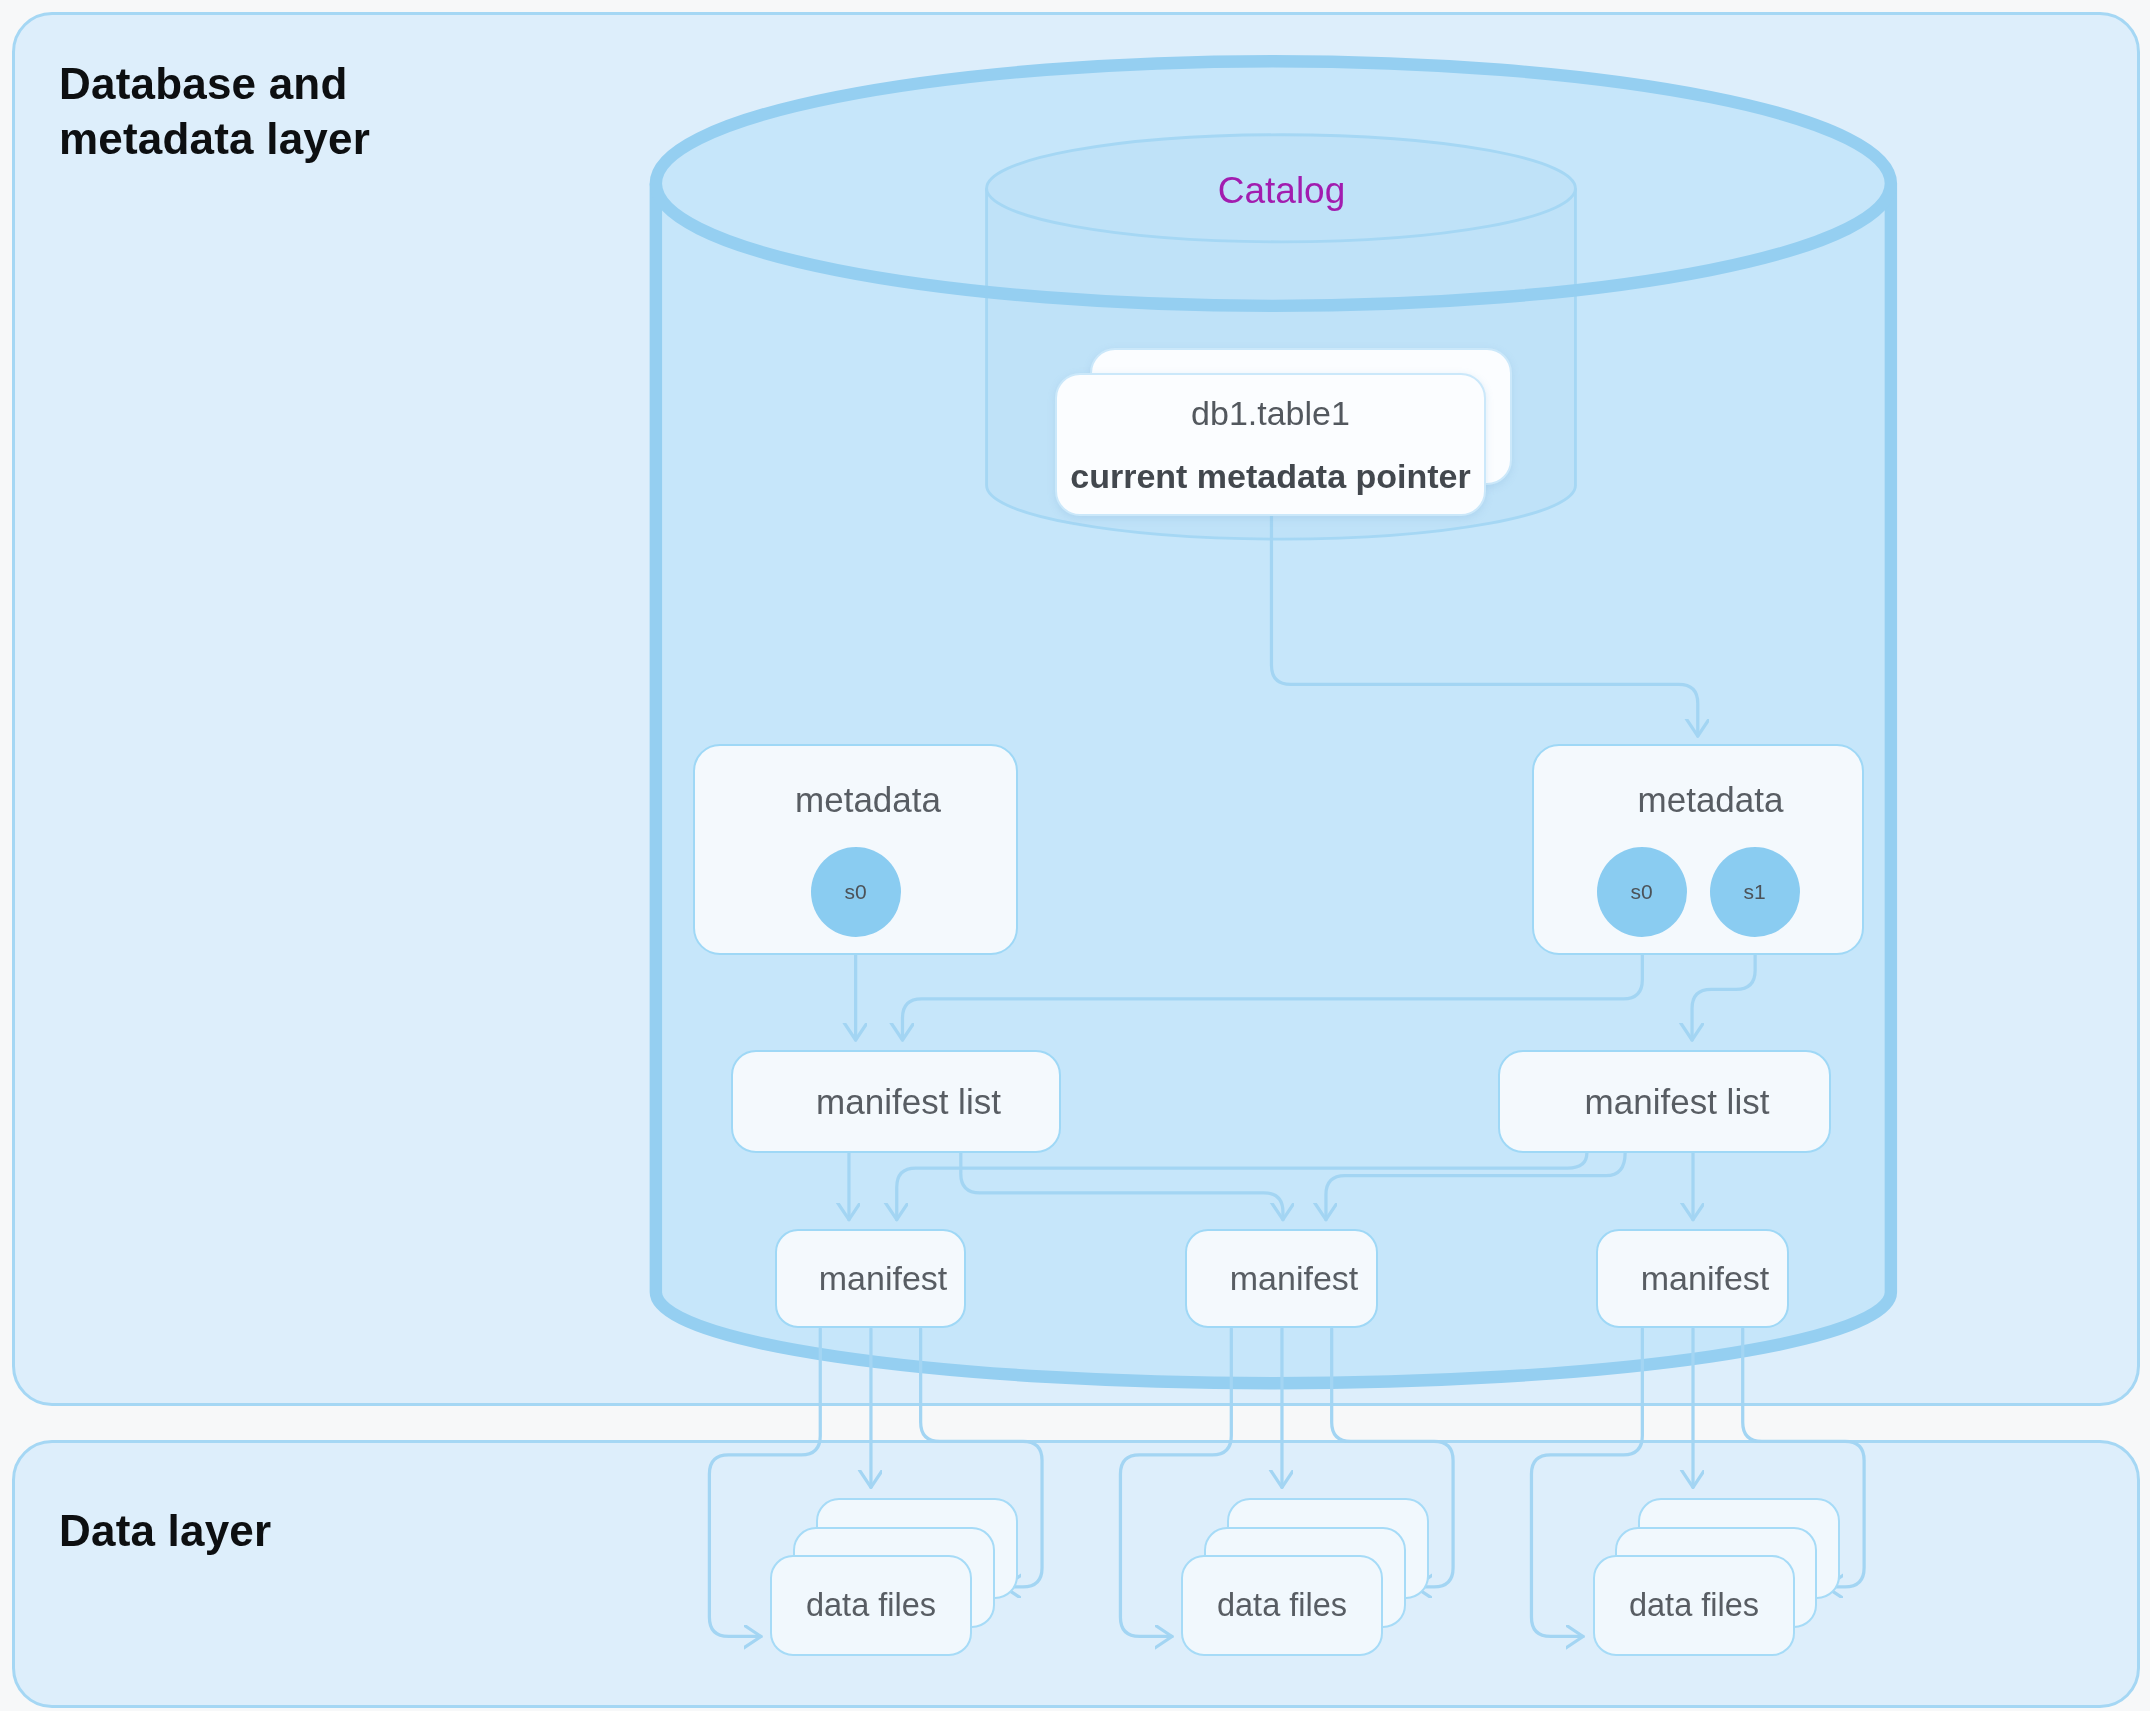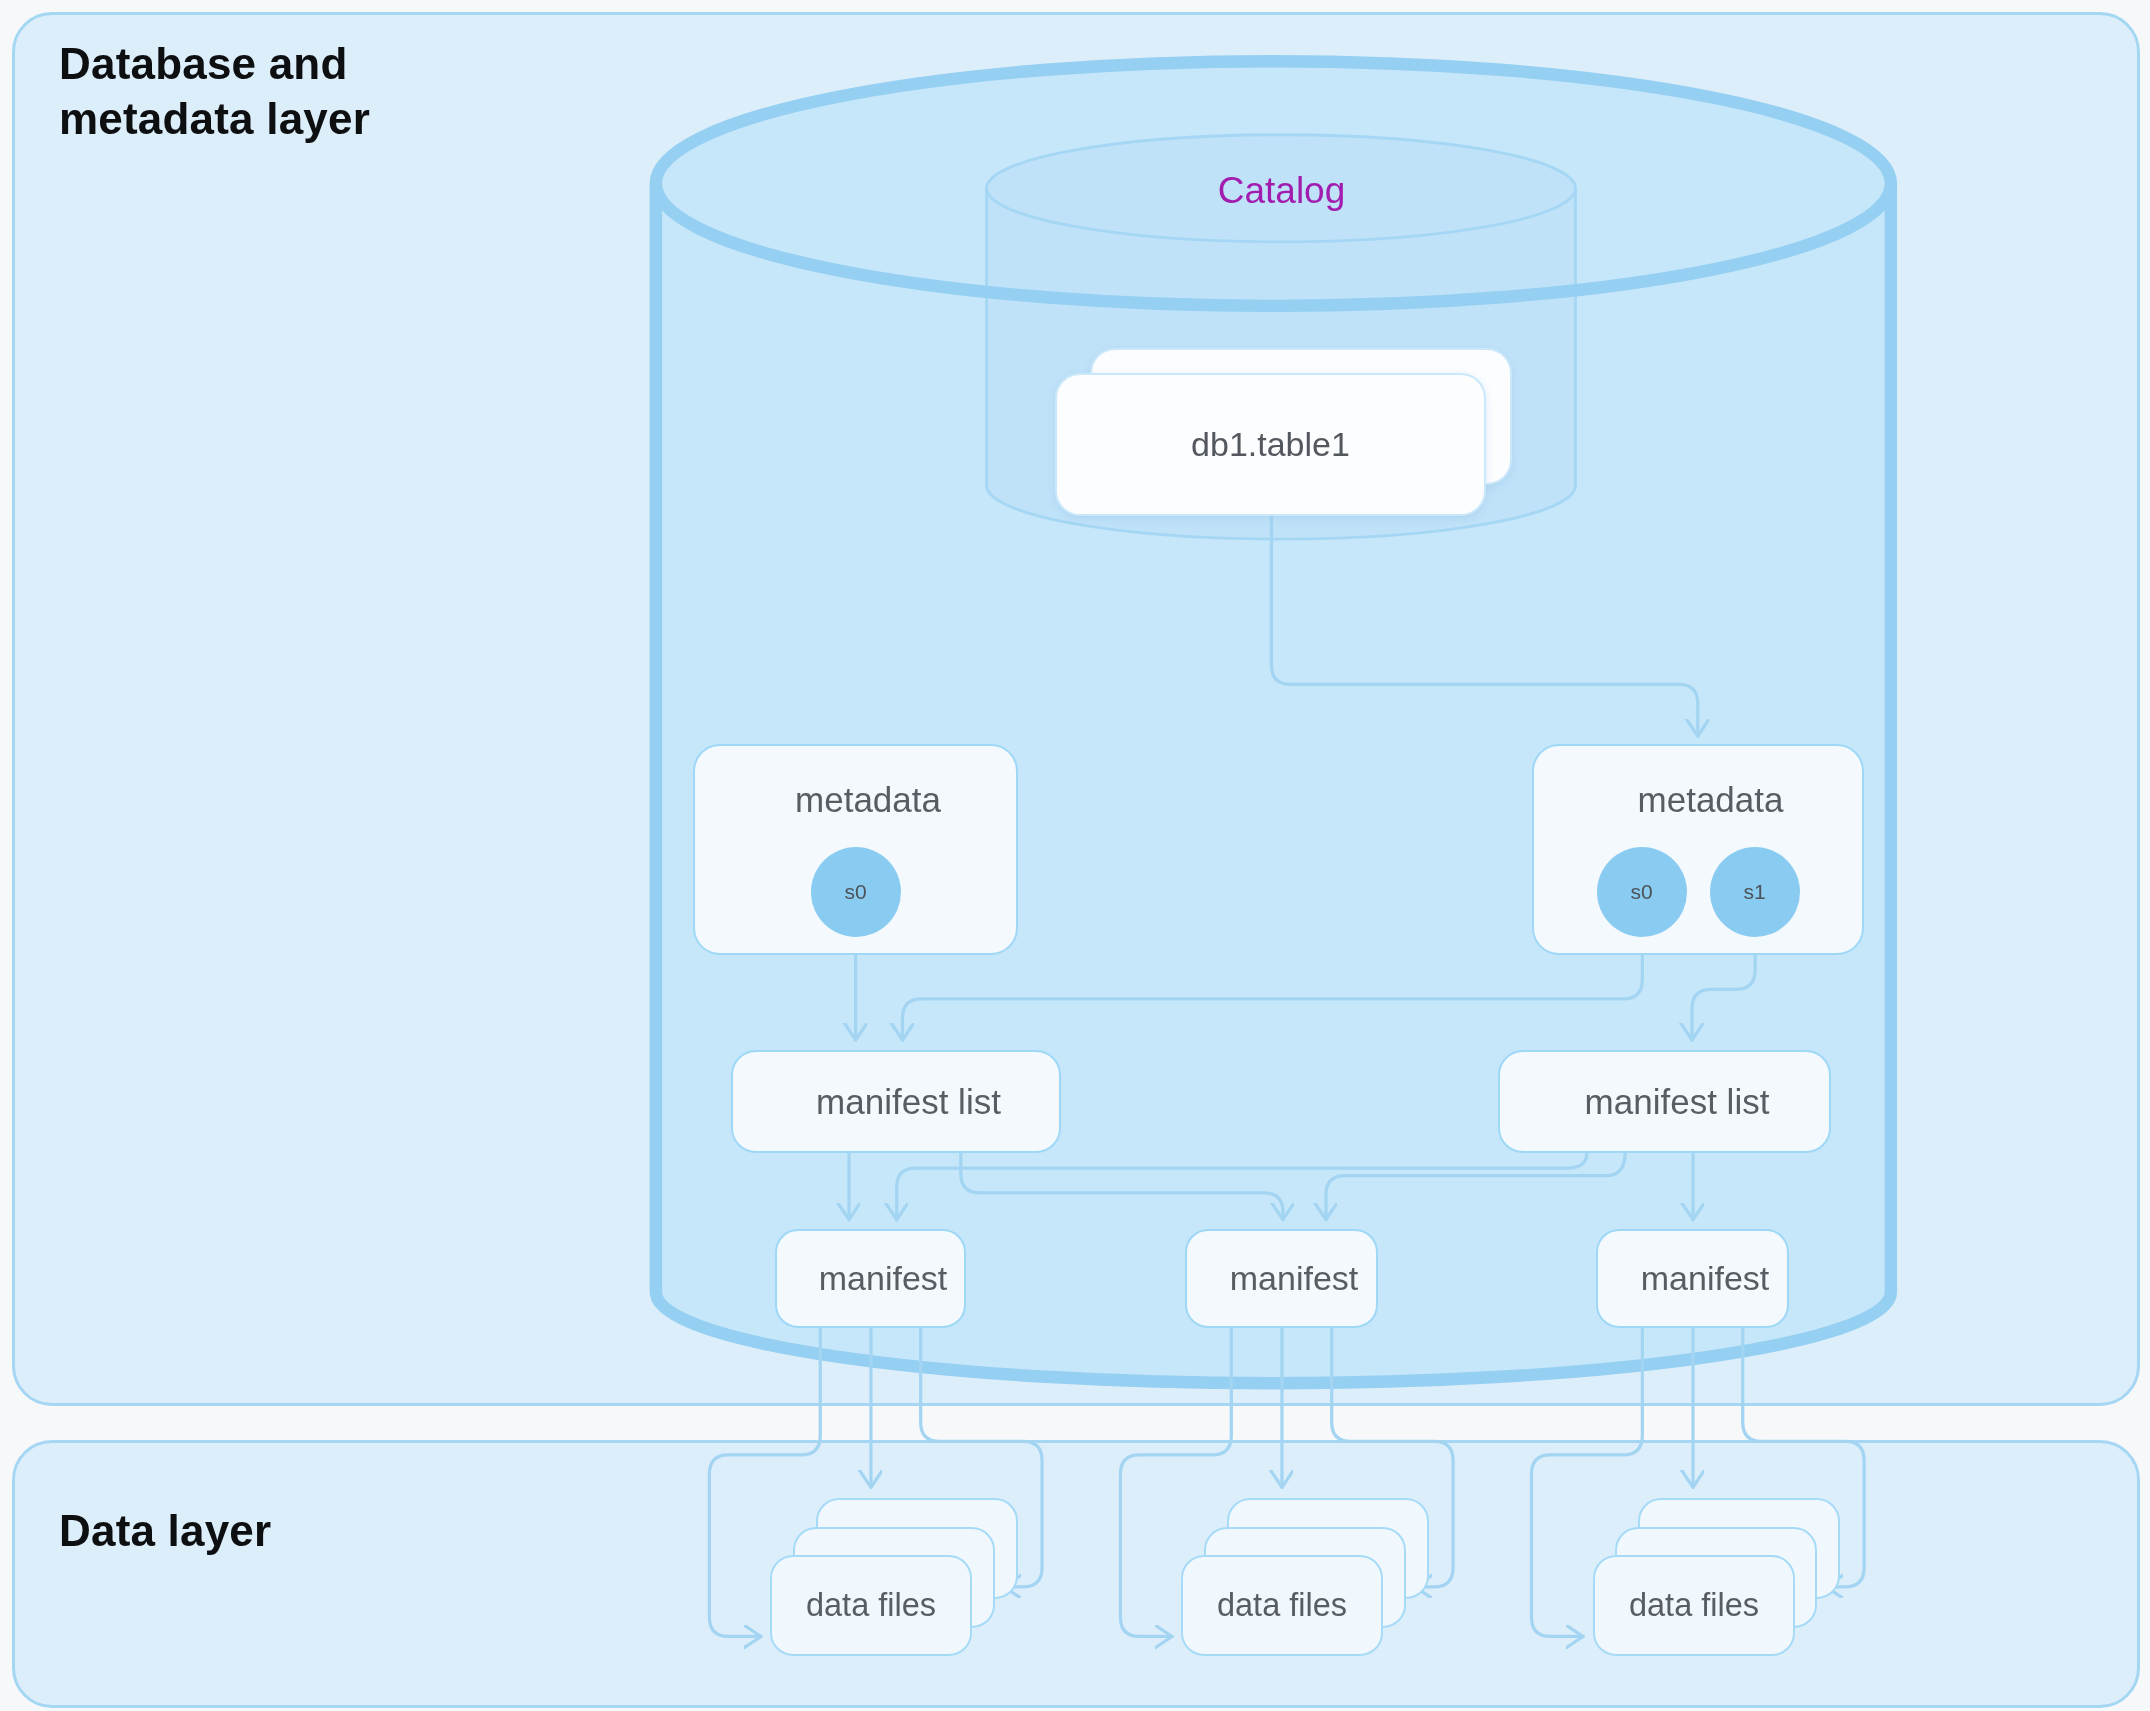--- a/index.html
+++ b/index.html
@@ -18,21 +18,21 @@
   .panel{
     position:absolute;left:11.5px;width:2128px;box-sizing:border-box;
     background:var(--panelFill);border:3.8px solid var(--panelStroke);border-radius:40px;
   }
   #panel-metadata{top:11.5px;height:1394px;}
   #panel-data{top:1440px;height:268px;}
   .panel-title{
     position:absolute;color:var(--headingColor);font-weight:bold;font-size:44px;
     line-height:55px;white-space:pre-line;letter-spacing:0.2px;
   }
-  #title-metadata{left:59px;top:36px;}
+  #title-metadata{left:59px;top:56px;}
   #title-data{left:59px;top:1503px;}
   svg.diagram{position:absolute;left:0;top:0;z-index:2;}
   .cyl-body{fill:var(--cylFill);stroke:var(--cylStroke);stroke-width:13px;}
   .cyl-top-fill{fill:var(--cylFill);stroke:none;}
   .cyl-top-stroke{fill:none;stroke:var(--cylStroke);stroke-width:13px;}
   .cat-body,.cat-top{fill:var(--catFill);stroke:var(--catStroke);stroke-width:3px;}
   .connector{fill:none;stroke:var(--line);stroke-width:3.4px;stroke-linecap:round;}
   .chev{fill:none;stroke:var(--line);stroke-width:3.4px;stroke-linecap:round;stroke-linejoin:round;}
   .node{
     position:absolute;z-index:3;box-sizing:border-box;
@@ -125,20 +125,21 @@
     <path class="connector" d="M 1718 1390 V 1502 Q 1718 1522 1698 1522 H 1622 Q 1602 1522 1602 1542 V 1692 Q 1602 1712 1622 1712 H 1656" marker-end="url(#chev)"></path>
     <path class="connector" d="M 1823 1390 V 1488 Q 1823 1508 1843 1508 H 1930 Q 1950 1508 1950 1528 V 1640 Q 1950 1660 1930 1660 H 1910" marker-end="url(#chev)"></path>
   </g>
 </svg>
 
 <div class="catalog-label" style="left:1138px;top:170px;width:287px;">Catalog</div>
 
 <div class="card" style="left:1090px;top:348px;width:422px;height:137px;"></div>
 <div class="card front" style="left:1055px;top:373px;width:431px;height:143px;">
   <div class="card-line1">db1.table1</div>
+  <div class="card-line2">current metadata pointer</div>
 </div>
 
 <div class="node metadata-box" style="left:693px;top:744px;width:325px;height:211px;">
   <div class="box-label">metadata</div>
   <div class="snap-row">
     <div class="snap-circle">s0</div>
   </div>
 </div>
 <div class="node metadata-box" style="left:1532px;top:744px;width:332px;height:211px;">
   <div class="box-label">metadata</div>

